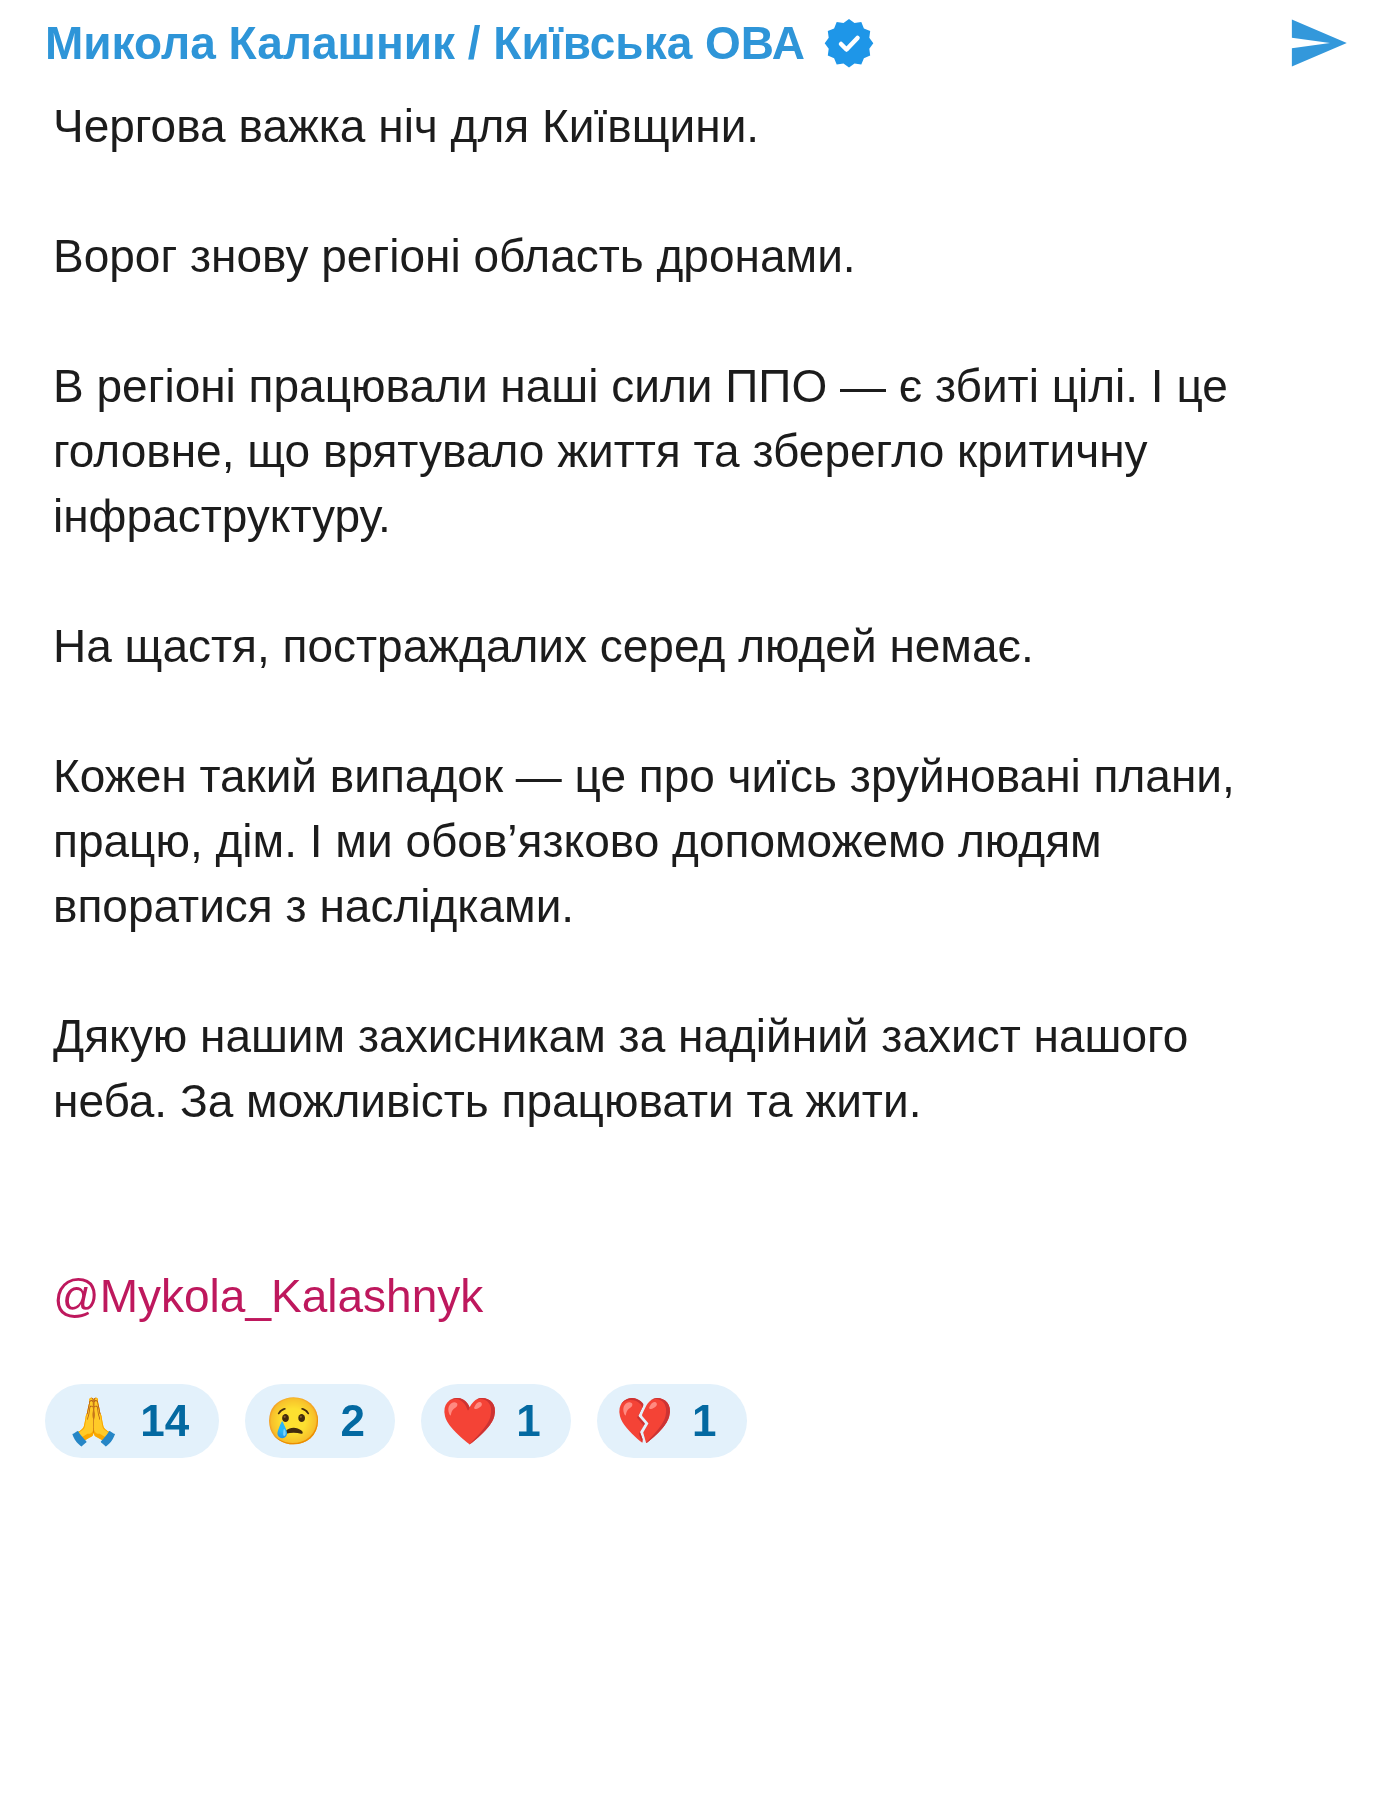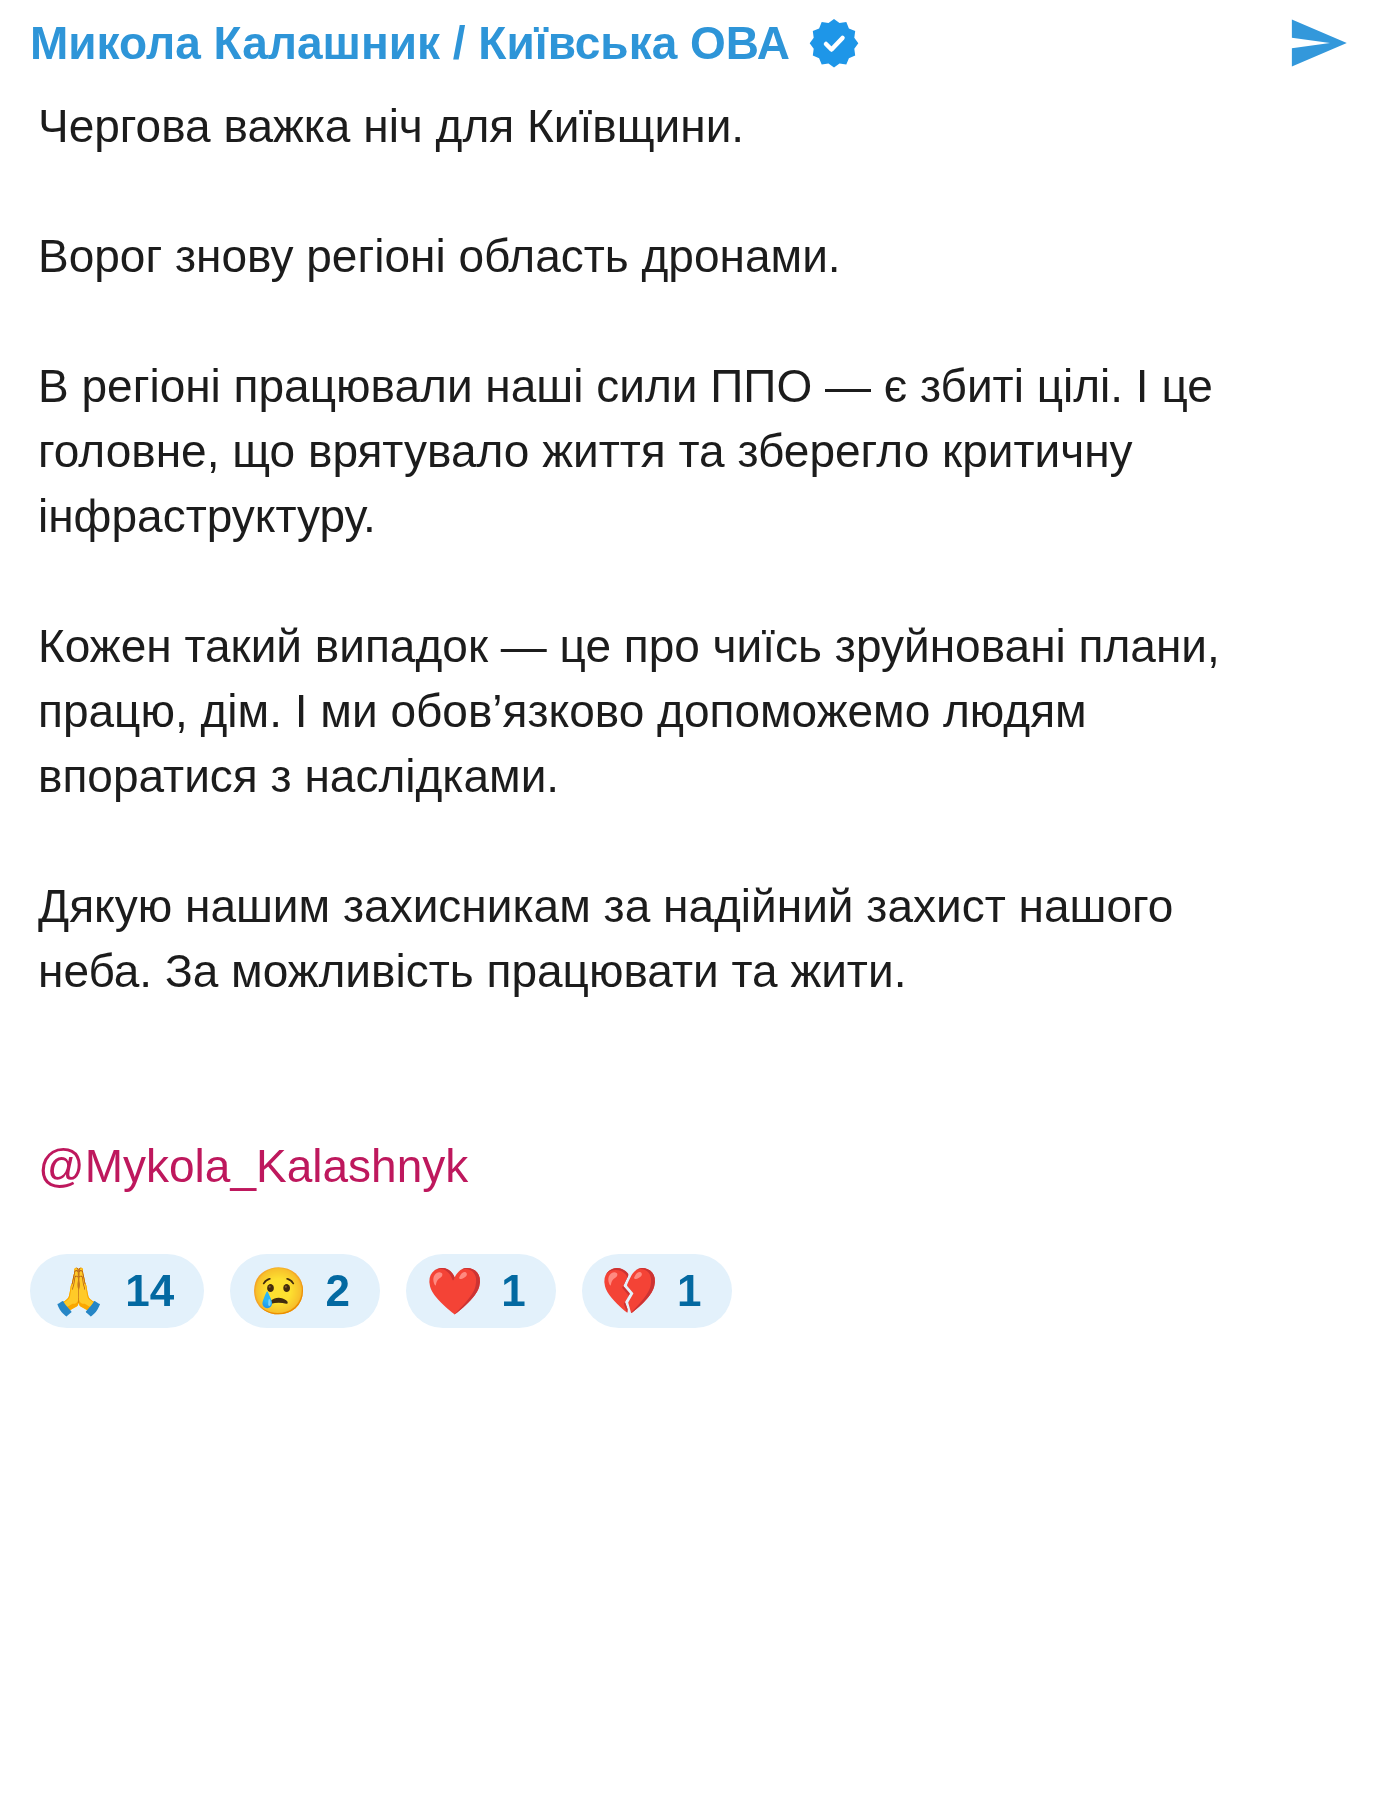--- a/index.html
+++ b/index.html
@@ -5,21 +5,21 @@
   * { box-sizing: border-box; }
   html, body { margin: 0; padding: 0; }
   body {
     width: 1400px;
     height: 1808px;
     background: #ffffff;
     font-family: "Liberation Sans", sans-serif;
     color: #1c1c1c;
     overflow: hidden;
   }
-  .post { padding: 14px 50px 0 30px; position: relative; }
+  .post { padding: 14px 50px 0 45px; position: relative; }
 
   
   .header {
     display: flex;
     align-items: center;
     height: 58px;
   }
   .channel-name {
     font-size: 46px;
     font-weight: bold;
@@ -91,20 +91,21 @@
       </svg>
     </span>
   </div>
 
   <div class="body">
     <p>Чергова важка ніч для Київщини.</p>
     <p>Ворог знову регіоні область дронами.</p>
     <p>В регіоні працювали наші сили ППО — є збиті цілі. І це
 головне, що врятувало життя та зберегло критичну
 інфраструктуру.</p>
+    <p>На щастя, постраждалих серед людей немає.</p>
     <p>Кожен такий випадок — це про чиїсь зруйновані плани,
 працю, дім. І ми обов’язково допоможемо людям
 впоратися з наслідками.</p>
     <p>Дякую нашим захисникам за надійний захист нашого
 неба. За можливість працювати та жити.</p>
     <p class="mention-wrap">
       <a class="mention">@Mykola_Kalashnyk</a>
     </p>
   </div>
 

